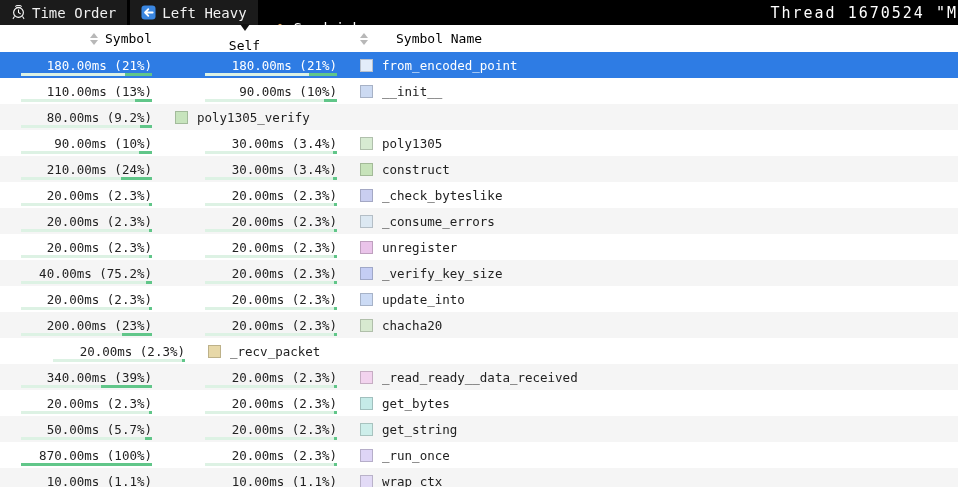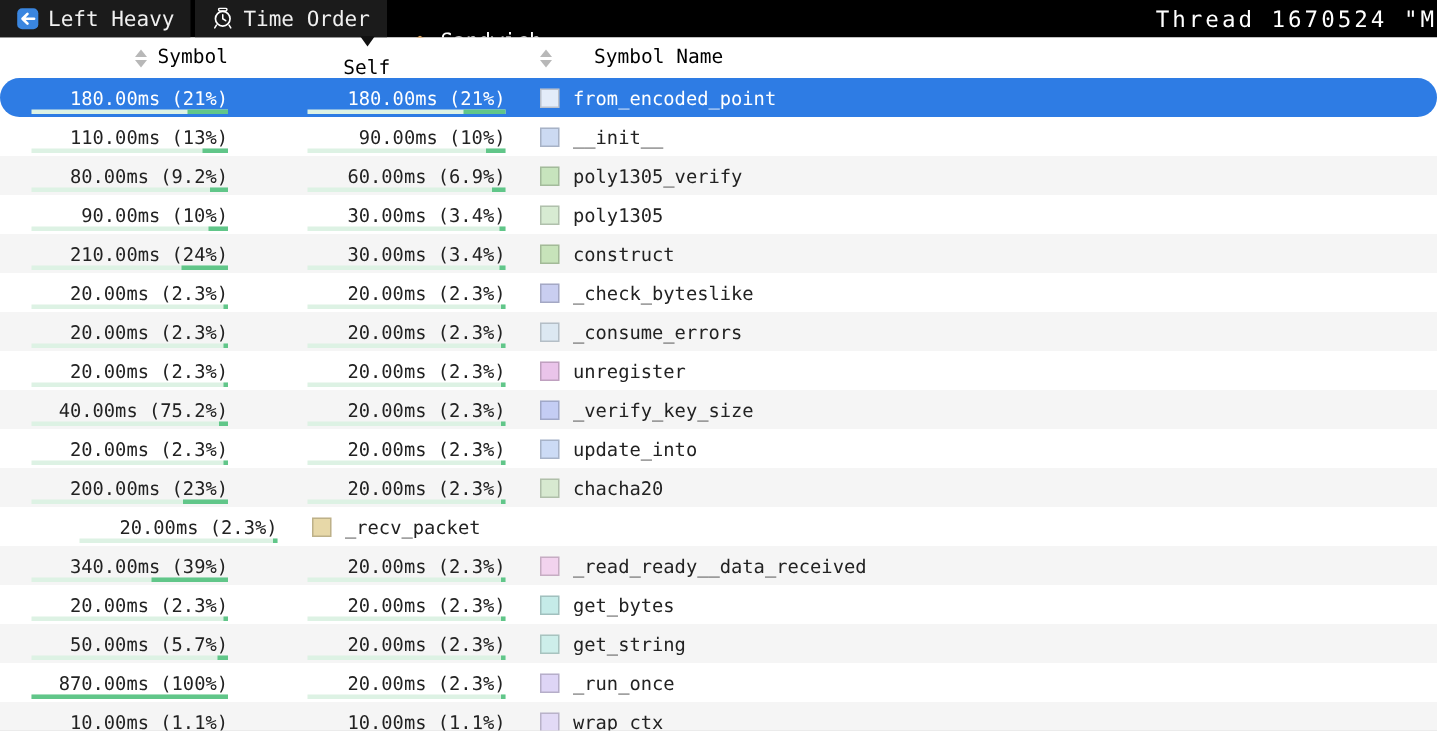--- a/index.html
+++ b/index.html
@@ -29,21 +29,21 @@
 
   .sort-both{display:inline-flex;flex-direction:column;gap:2px;}
   .sort-both .up{width:0;height:0;border-left:4px solid transparent;border-right:4px solid transparent;border-bottom:5px solid #b8b8b8;}
   .sort-both .down{width:0;height:0;border-left:4px solid transparent;border-right:4px solid transparent;border-top:5px solid #b8b8b8;}
   .sort-desc{width:0;height:0;border-left:5px solid transparent;border-right:5px solid transparent;border-top:7px solid #111;}
 
   
   .tbody{display:block;}
   .row{height:26px;display:flex;align-items:stretch;font-size:12.5px;color:var(--text-dark);cursor:pointer;}
   .row.stripe{background:var(--stripe);}
-  .row.selected{background:var(--accent);color:#fff;border-radius:13px;}
+  .row.selected{background:var(--accent);color:#fff;}
   .cell{display:flex;align-items:center;justify-content:flex-end;}
   .cell.total{width:152px;}
   .cell.self{width:185px;}
   .barwrap{position:relative;height:100%;display:flex;align-items:center;justify-content:flex-end;}
   .cell.total .barwrap{width:131px;}
   .cell.self .barwrap{width:132px;}
   .bar{position:absolute;left:0;right:0;bottom:2px;height:3px;background:var(--bar-light);}
   .bar-fill{position:absolute;right:0;top:0;bottom:0;background:var(--bar-dark);}
   .cell.symbol{flex:1;justify-content:flex-start;padding-left:23px;gap:9px;overflow:hidden;}
   .swatch{width:13px;height:13px;border:1px solid rgba(0,0,0,0.18);flex:0 0 auto;}
@@ -51,36 +51,36 @@
 </style>
 </head>
 <body>
 
 <div id="app">
 
   <div class="tabbar">
     <div class="tab">
       <span class="ticon">
         <svg width="15" height="15" viewBox="0 0 16 16">
-          <rect x="0.5" y="0.5" width="15" height="15" rx="3.5" fill="#3a86e0"></rect>
-          <path d="M12.5 8H4.5M7.8 4.5 4.3 8l3.5 3.5" fill="none" stroke="#fff" stroke-width="1.9" stroke-linecap="round" stroke-linejoin="round"></path>
-        </svg>
-      </span>
-      <span>Left Heavy</span>
-    </div>
-    <div class="tab">
-      <span class="ticon">
-        <svg width="15" height="15" viewBox="0 0 16 16">
           <rect x="5" y="0.5" width="6" height="2" rx="1" fill="none" stroke="#fff" stroke-width="1"></rect>
           <circle cx="8" cy="8" r="5.2" fill="none" stroke="#fff" stroke-width="1.2"></circle>
           <path d="M8 5.2V8l2.1 1.4" fill="none" stroke="#fff" stroke-width="1.1" stroke-linecap="round"></path>
           <path d="M3.5 12.5l-1.2 2M12.5 12.5l1.2 2" stroke="#fff" stroke-width="1.1" stroke-linecap="round"></path>
         </svg>
       </span>
       <span>Time Order</span>
+    </div>
+    <div class="tab">
+      <span class="ticon">
+        <svg width="15" height="15" viewBox="0 0 16 16">
+          <rect x="0.5" y="0.5" width="15" height="15" rx="3.5" fill="#3a86e0"></rect>
+          <path d="M12.5 8H4.5M7.8 4.5 4.3 8l3.5 3.5" fill="none" stroke="#fff" stroke-width="1.9" stroke-linecap="round" stroke-linejoin="round"></path>
+        </svg>
+      </span>
+      <span>Left Heavy</span>
     </div>
     <div class="tab active">
       <span class="ticon">
         <svg width="16" height="15" viewBox="0 0 16 16">
           <path d="M1.5 6.5 8 3l6.5 3.5L8 10z" fill="#ecae63"></path>
           <path d="M1.5 6.5 8 10v3L1.5 9.5z" fill="#f7e0ad"></path>
           <path d="M14.5 6.5 8 10v3l6.5-3.5z" fill="#d9924c"></path>
           <circle cx="6" cy="5.5" r="0.6" fill="#f9d9a6"></circle>
           <circle cx="9.5" cy="6.8" r="0.6" fill="#f9d9a6"></circle>
         </svg>
@@ -158,28 +158,20 @@
     </div>
       <div class="row stripe">
       <div class="cell total">
         <div class="barwrap">
           <div class="bar">
             <div class="bar-fill" style="width: 9.2%;"></div>
           </div>
           <span class="val">80.00ms (9.2%)</span>
         </div>
       </div>
-      <div class="cell self">
-        <div class="barwrap">
-          <div class="bar">
-            <div class="bar-fill" style="width: 6.9%;"></div>
-          </div>
-          <span class="val">60.00ms (6.9%)</span>
-        </div>
-      </div>
       <div class="cell symbol">
         <span class="swatch" style="background: rgb(199, 228, 189);"></span>
         <span class="symname">poly1305_verify</span>
       </div>
     </div>
       <div class="row">
       <div class="cell total">
         <div class="barwrap">
           <div class="bar">
             <div class="bar-fill" style="width: 10%;"></div>

